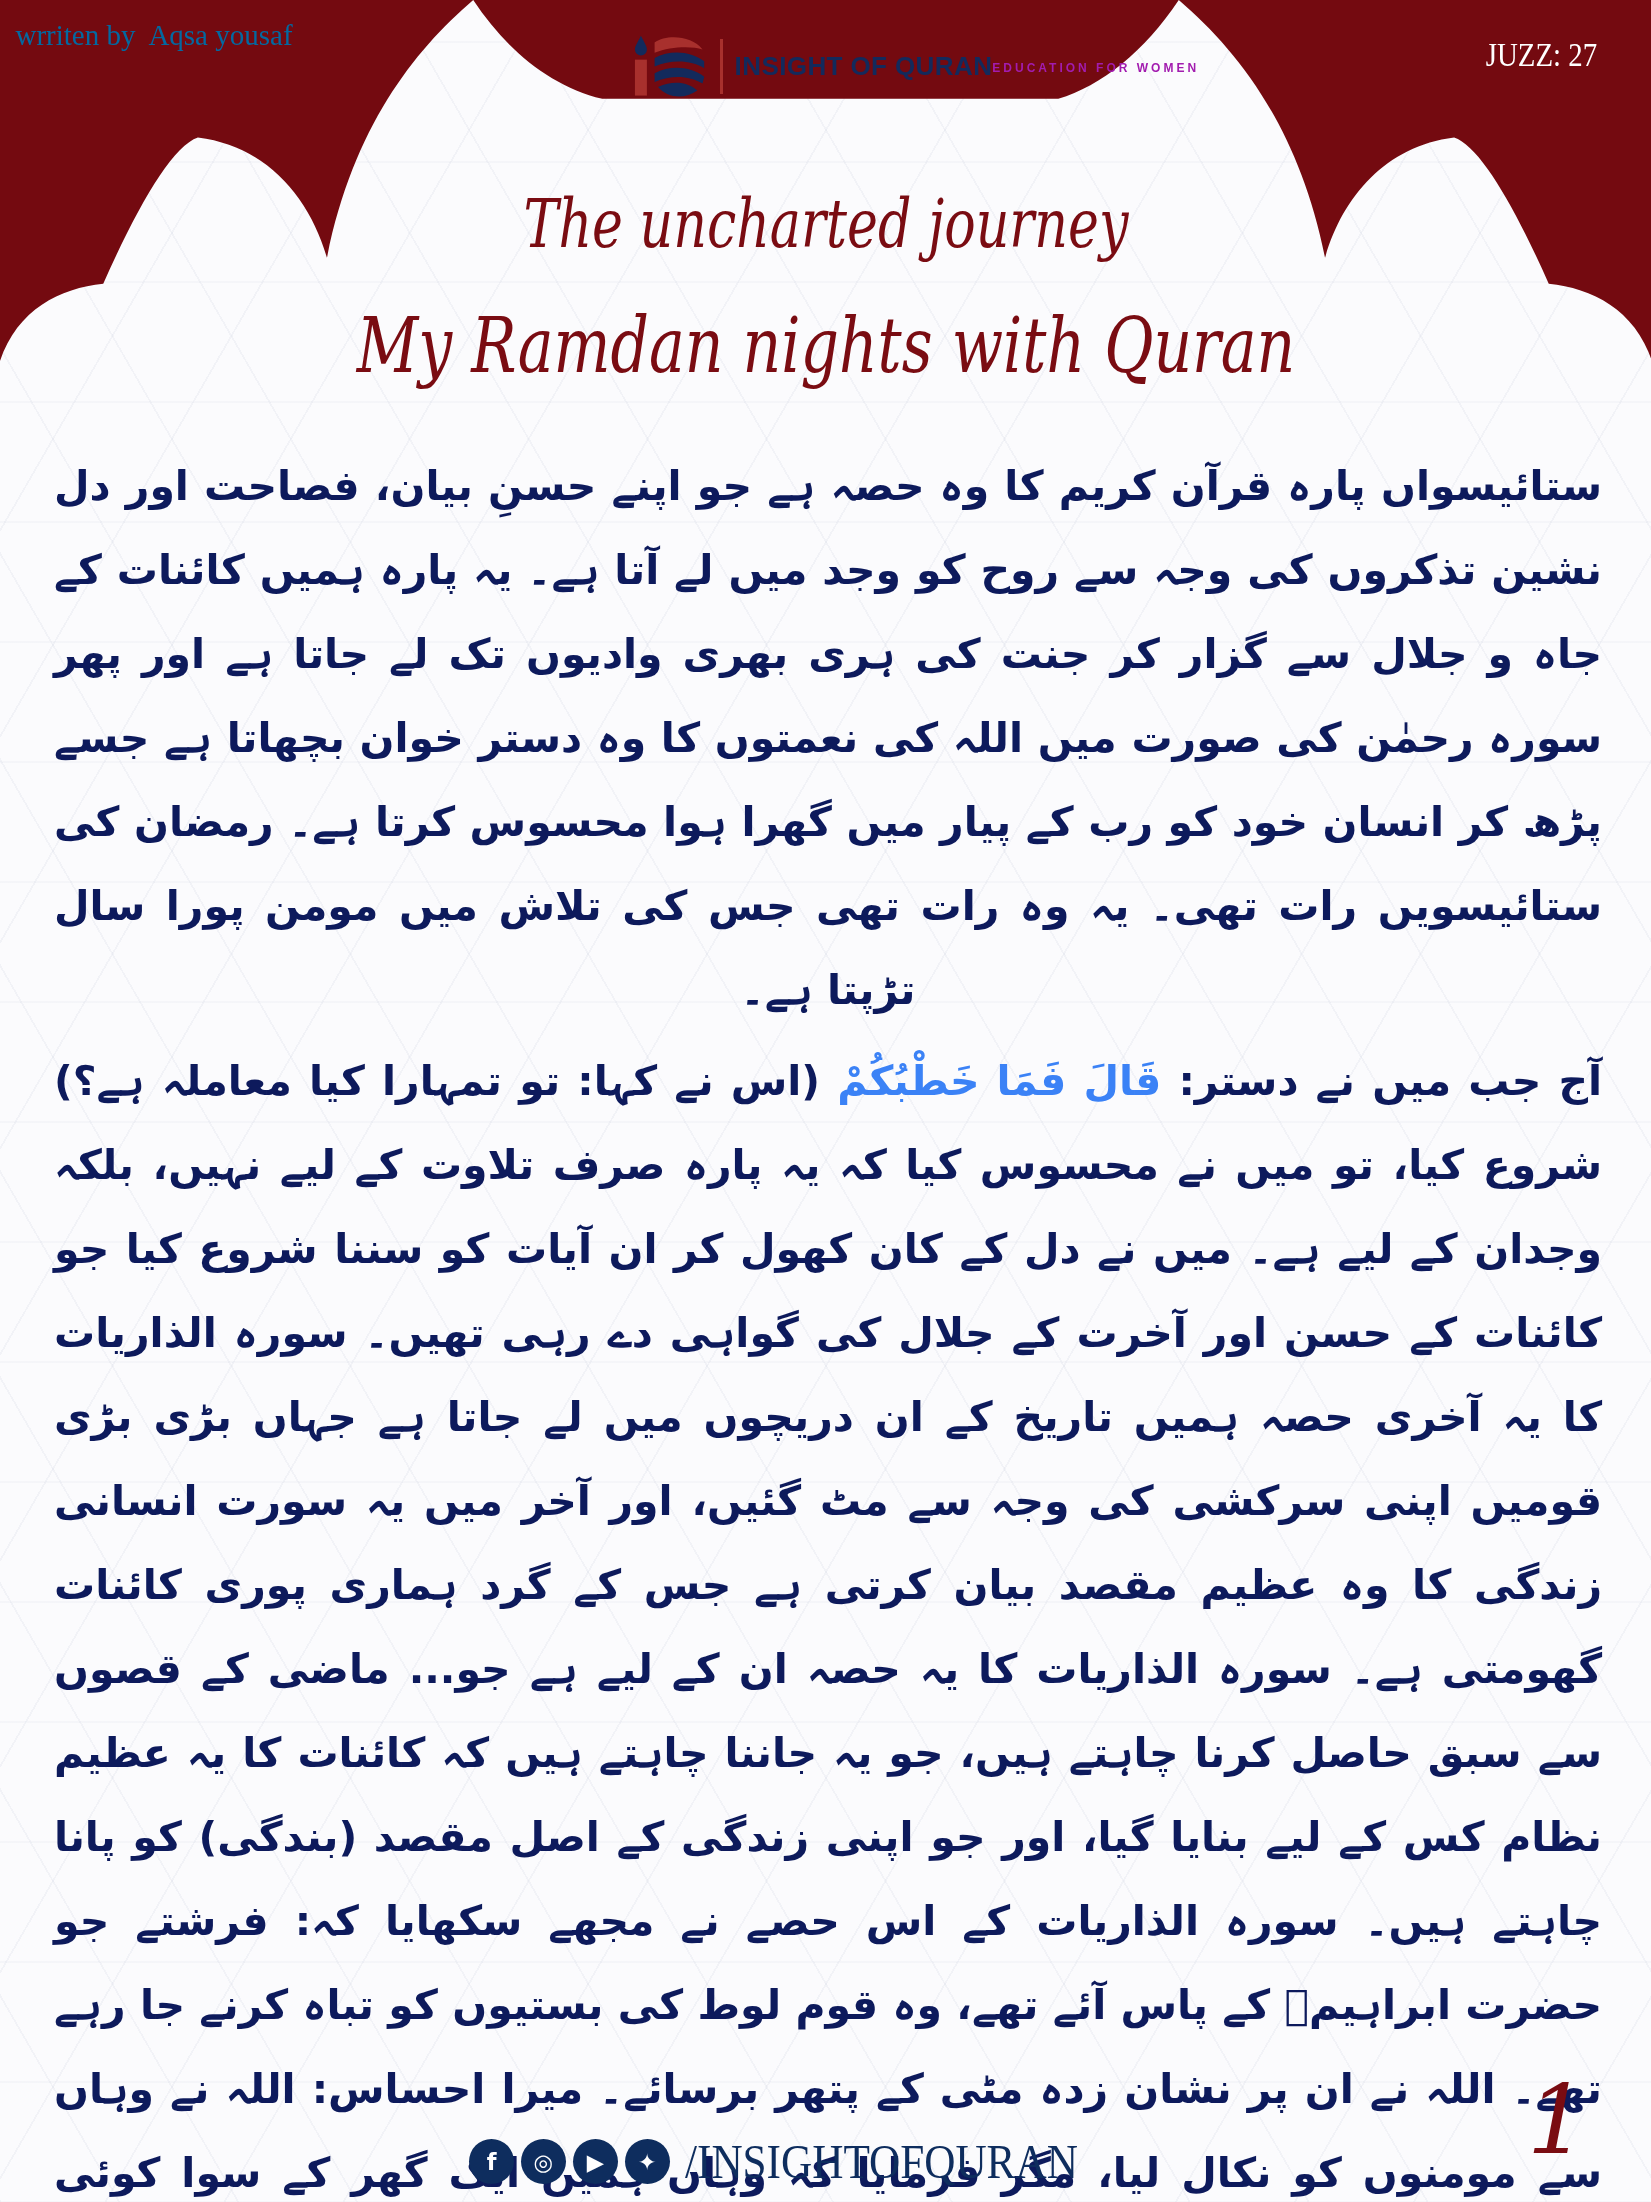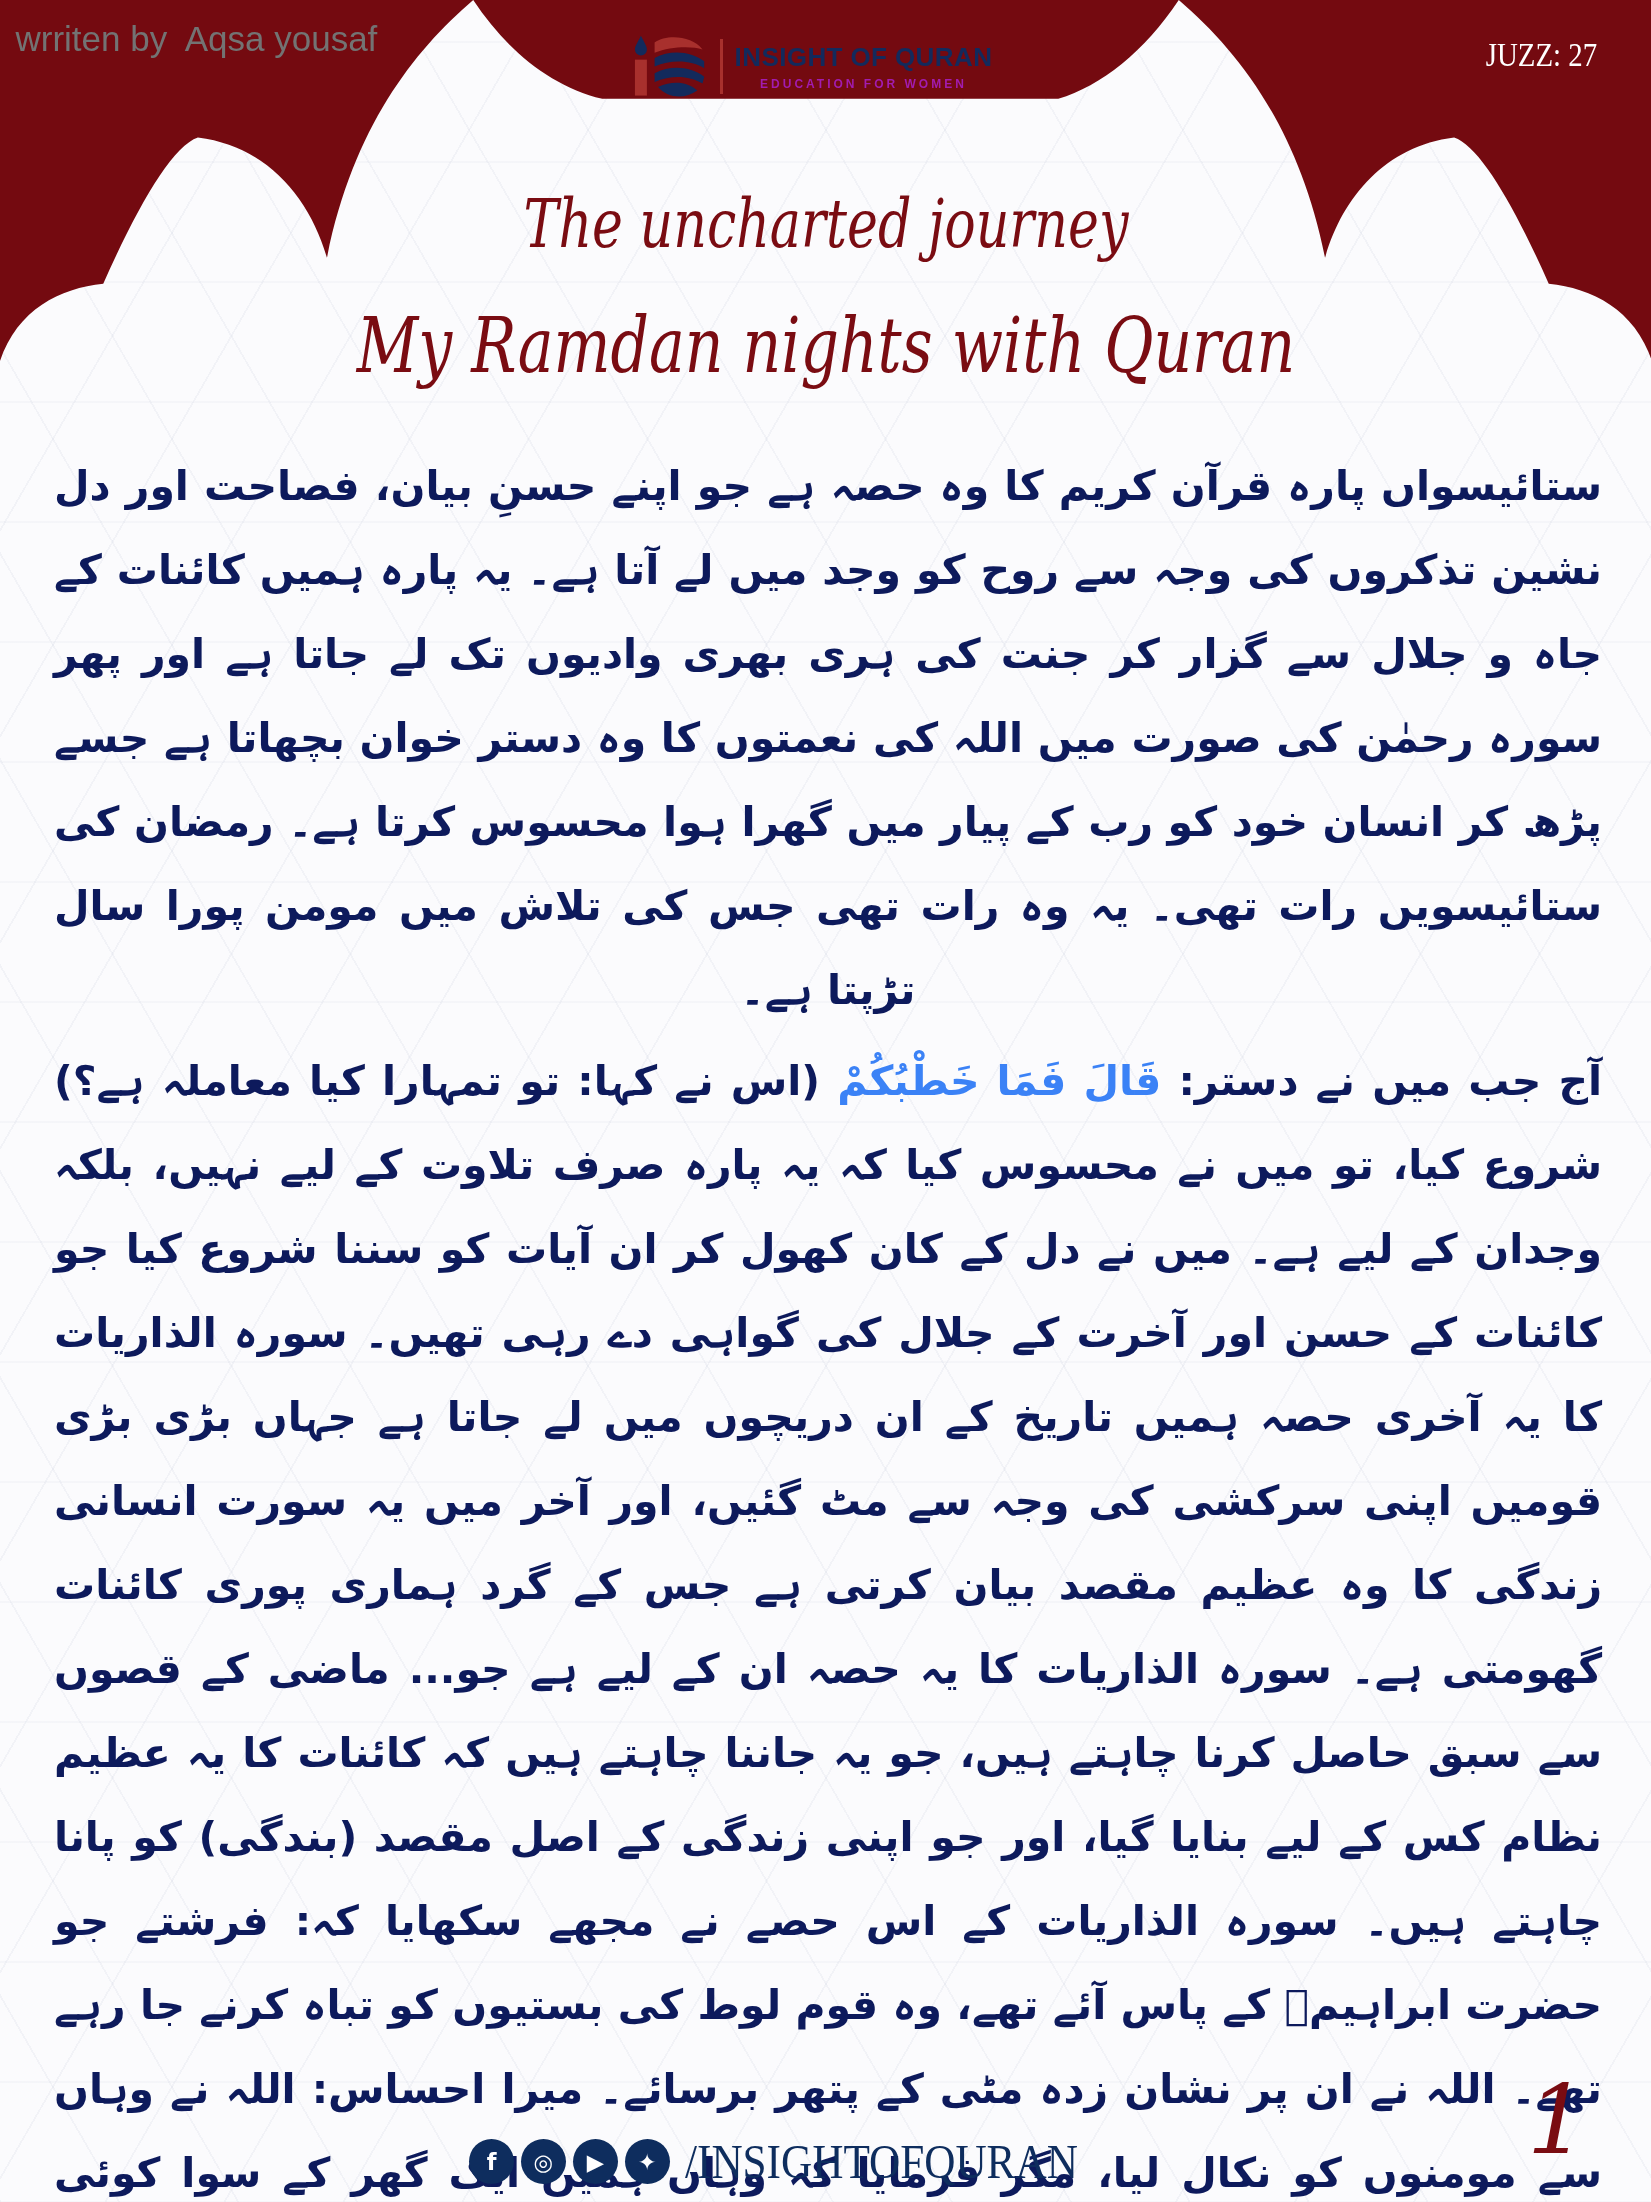--- a/index.html
+++ b/index.html
@@ -10,35 +10,35 @@
   }
   .bg-pattern {
     position: absolute; inset: 0;
     background-image:
       repeating-linear-gradient(60deg, rgba(200,205,220,0.18) 0 1.7px, transparent 1.7px 103px),
       repeating-linear-gradient(-60deg, rgba(200,205,220,0.18) 0 1.7px, transparent 1.7px 103px),
       repeating-linear-gradient(0deg, rgba(200,205,220,0.12) 0 1.7px, transparent 1.7px 120px);
   }
   .header-shape { position: absolute; left: 0; top: 0; width: 1652px; height: 361px; }
   .author {
-    position: absolute; left: 15.5px; top: 19px; color: #737373;
-    font-family: Liberation Sans, sans-serif; font-size: 35px;
+    position: absolute; left: 15.5px; top: 19px; color: #0369a1;
+    font-family: Liberation Serif, serif; font-size: 29px;
     white-space: pre;
   }
   .juzz {
     position: absolute; right: 55px; top: 36px; color: #fff;
     font-family: "Liberation Serif", serif; font-size: 34px;
     transform: scaleX(0.85); transform-origin: right;
   }
   .logo {
     position: absolute; left: 632px; top: 34px; display: flex; align-items: center; gap: 12px;
   }
   .logo-mark { width: 76px; height: 65px; }
   .logo-divider { width: 2.6px; height: 55px; background: #a8302d; }
-  .logo-text { display: flex; flex-direction: column; align-items: center; }
+  .logo-text { display: flex; flex-direction: row; align-items: center; }
   .logo-title { font-family: "Liberation Sans", sans-serif; font-weight: bold; color: #132a5c; font-size: 26px; letter-spacing: 0.4px; }
   .logo-sub { font-family: "Liberation Sans", sans-serif; font-weight: bold; color: #a21caf; font-size: 12px; letter-spacing: 3px; margin-top: 3.4px; }
   .title {
     position: absolute; left: 0; width: 1652px; text-align: center; color: #7a0c12;
     font-family: "DejaVu Serif", serif; font-style: italic;
     transform: scaleX(0.78);
   }
   .title-1 { top: 185px; font-size: 67px; }
   .title-2 { top: 301px; font-size: 77px; }
   .body-text {

